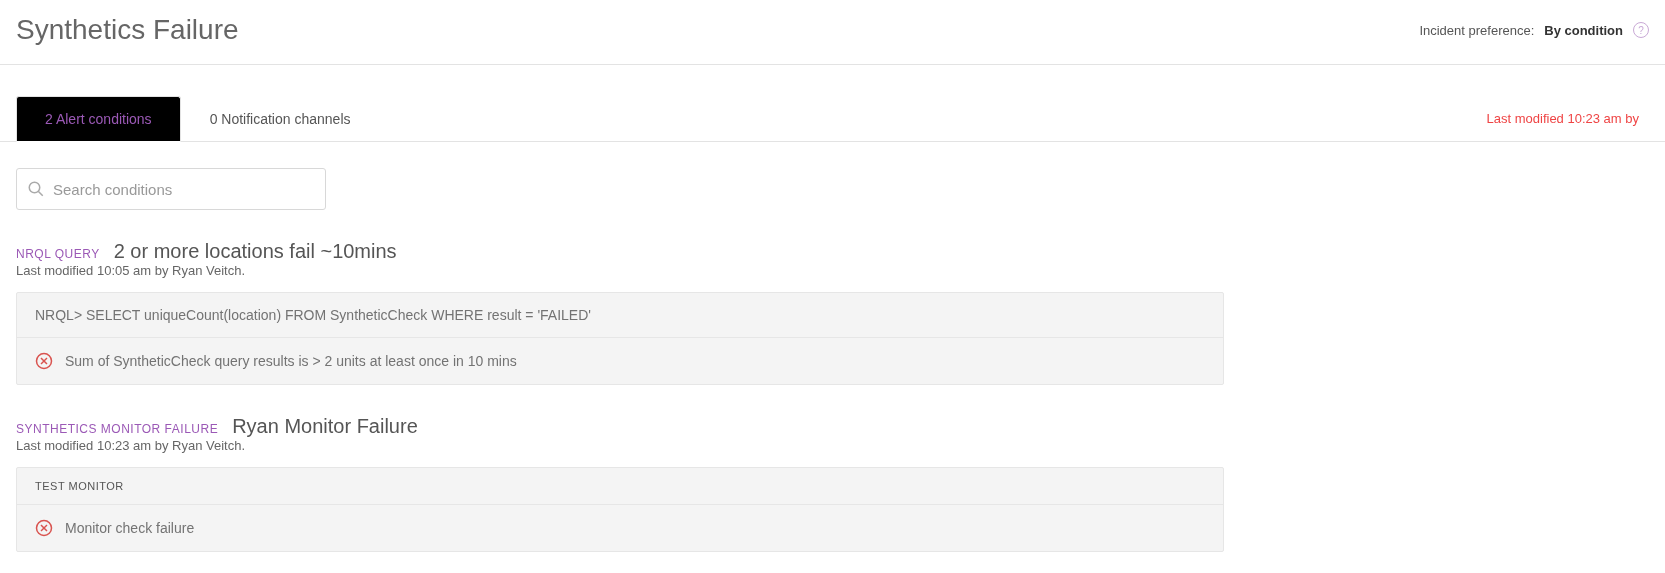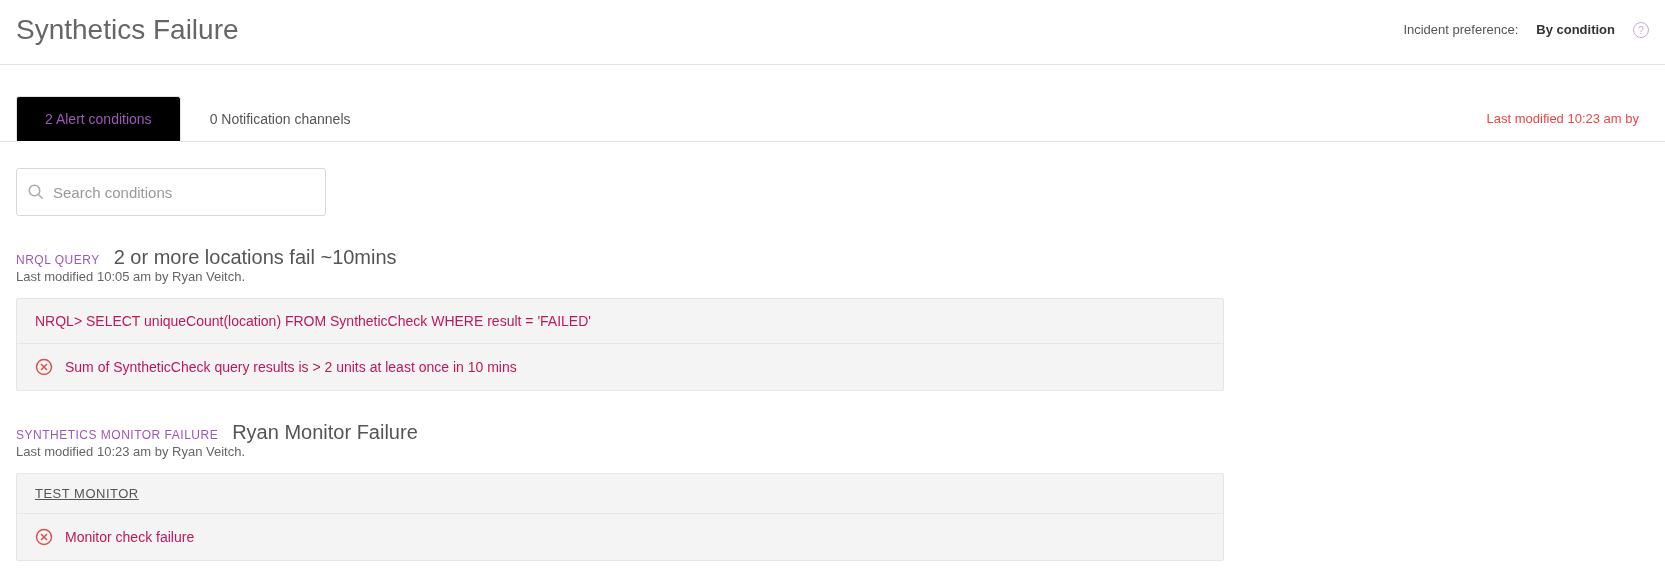--- a/index.html
+++ b/index.html
@@ -14,21 +14,22 @@
     }
     .page-title {
       font-size: 28px;
       font-weight: 400;
       color: #666;
     }
     .incident-pref {
       font-size: 13px;
       color: #555;
       display: flex;
-      gap: 18px;
+      align-items: center;
+      gap: 10px;
     }
     .incident-pref b { font-weight: 600; color: #333; }
     .help-icon {
       width: 16px; height: 16px;
       border: 1.5px solid #c9a9d6;
       border-radius: 50%;
       display: inline-flex;
       align-items: center;
       justify-content: center;
       font-size: 10px;
@@ -73,21 +74,21 @@
       max-width: 1240px;
     }
     
     .search-wrap {
       margin: 26px 0 30px;
     }
     .search-box {
       display: flex;
       align-items: center;
       width: 310px;
-      height: 48px;
+      height: 42px;
       border: 1px solid #d8d8d8;
       border-radius: 3px;
       padding: 0 10px;
       gap: 8px;
     }
     .search-box input {
       border: none;
       outline: none;
       font-size: 15px;
       flex: 1;
@@ -126,33 +127,32 @@
     }
     
     .cond-body {
       border: 1px solid #e6e6e6;
       border-radius: 2px;
       background: #f4f4f4;
     }
     .cond-row {
       padding: 14px 18px;
       font-size: 14px;
-      color: #be185d;
+      color: #737373;
       display: flex;
       align-items: center;
       gap: 12px;
       text-align: right;
     }
     .cond-row + .cond-row { border-top: 1px solid #e6e6e6; }
     .cond-subhead {
       padding: 12px 18px;
-      font-size: 13px;
+      font-size: 11px;
       color: #555;
       letter-spacing: 0.5px;
-      text-decoration: underline;
     }
     .critical-icon {
       width: 18px; height: 18px;
       flex-shrink: 0;
     }
   </style>
 </head>
 <body>
 
 <div class="header">

